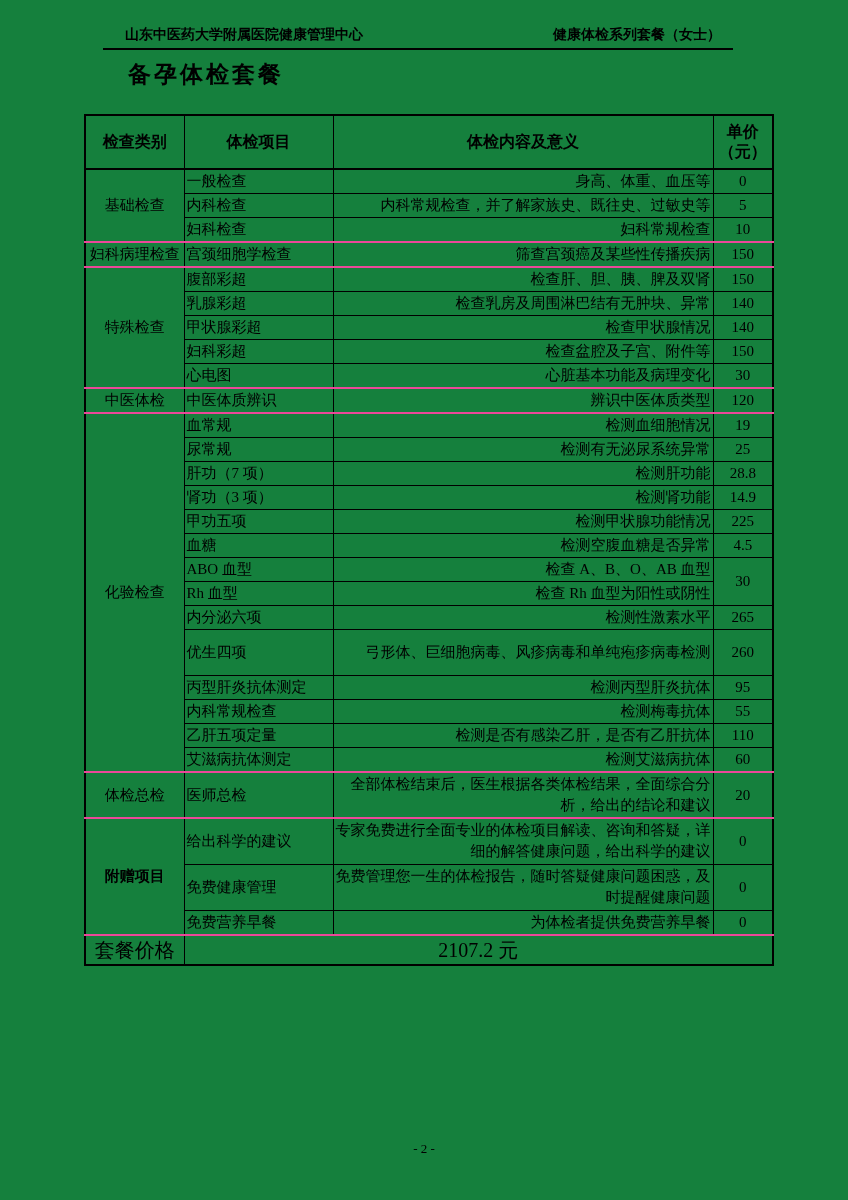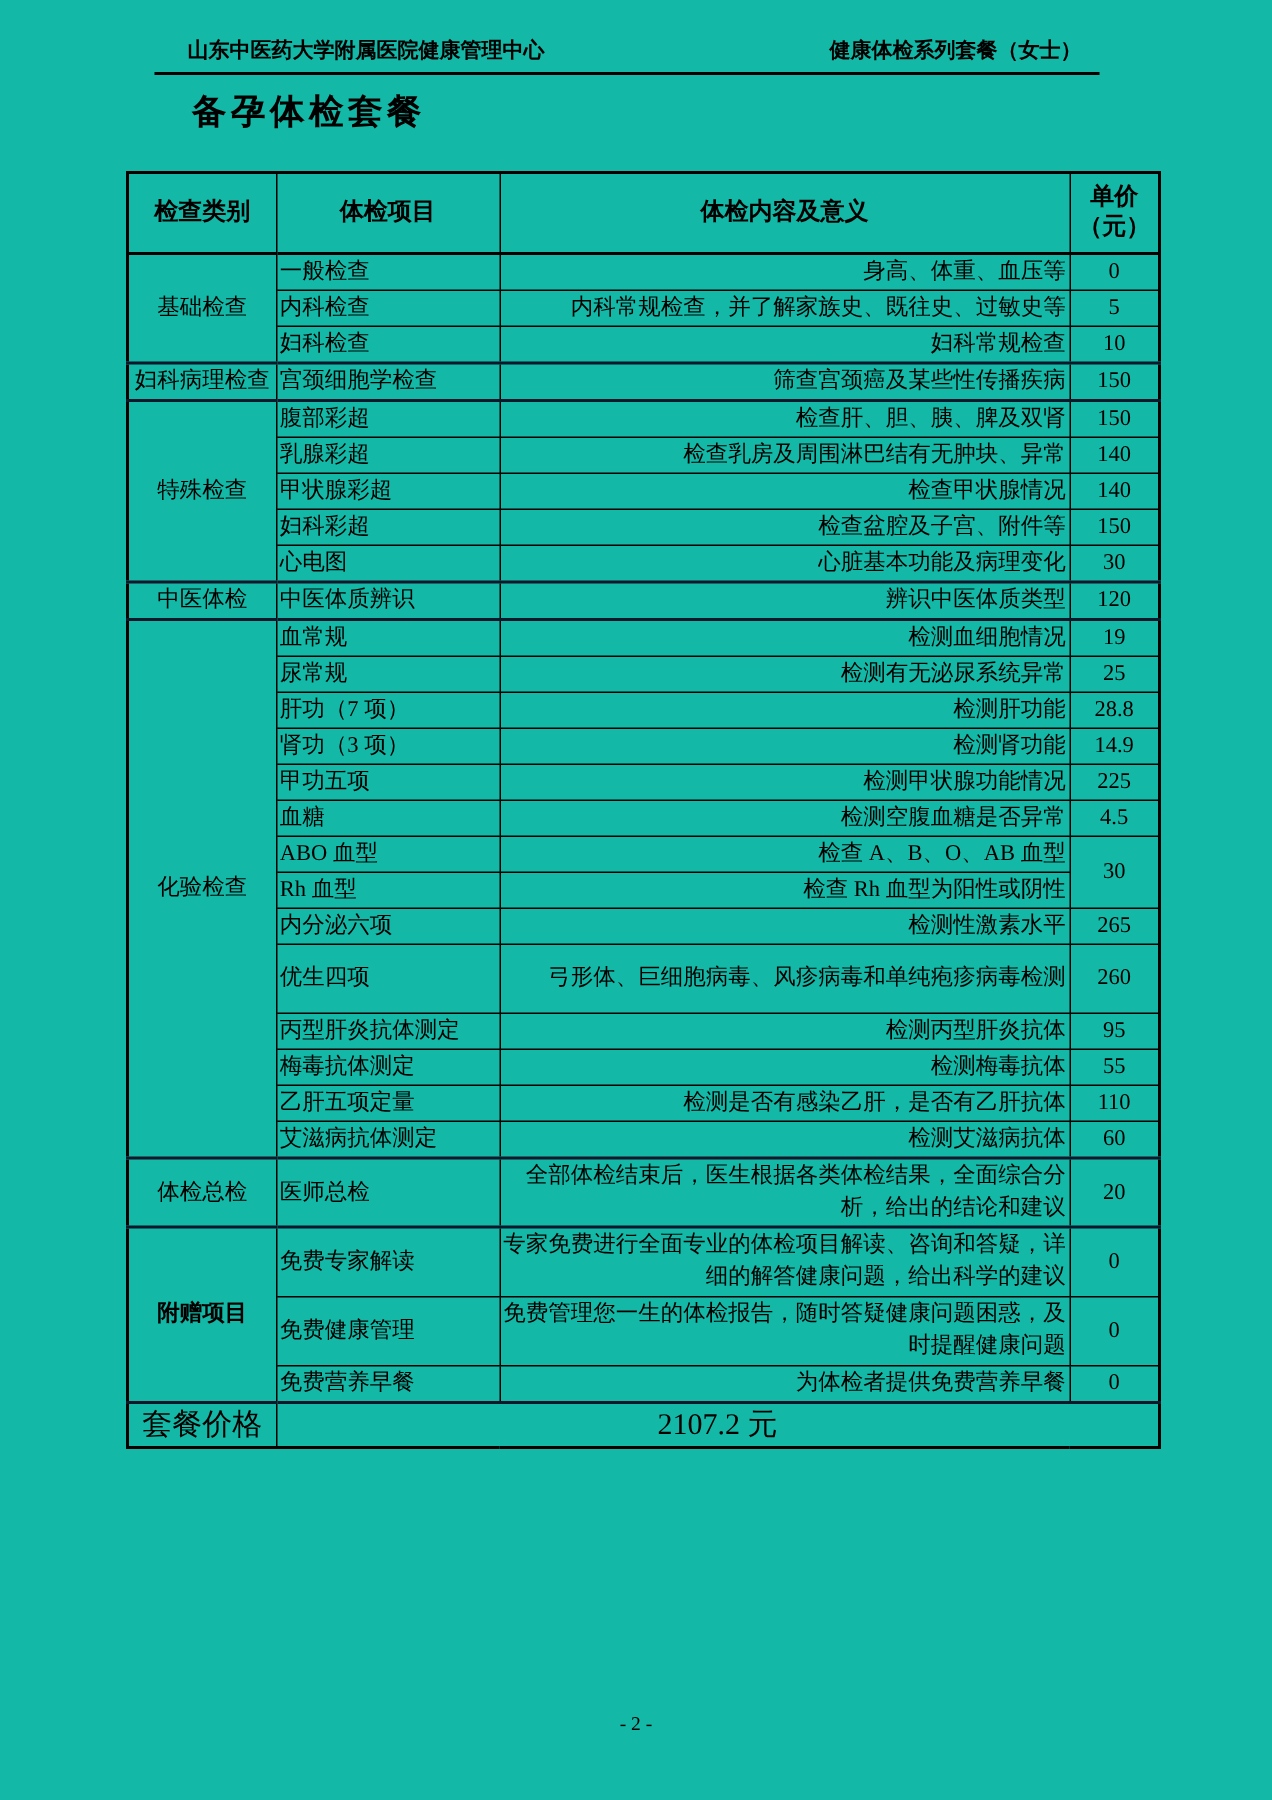--- a/index.html
+++ b/index.html
@@ -1,20 +1,20 @@
 <!DOCTYPE html>
 <html lang="zh"><head>
 <meta charset="utf-8">
 <style>
   html, body { margin: 0; padding: 0; background: #ffffff; }
   .page {
     position: relative;
     width: 848px;
     height: 1200px;
-    background: #14b8a6;
+    background: #15803d;
     color: #000;
     font-family: "Liberation Serif", "DejaVu Serif", serif;
     overflow: hidden;
   }
   
   .doc-header {
     position: absolute;
     left: 103px;
     top: 27px;
     width: 630px;
@@ -58,21 +58,21 @@
   table.exam thead tr { height: 54px; }
   table.exam thead th {
     font-weight: bold;
     font-size: 16px;
     text-align: center;
     border-bottom: 2px solid #000;
     line-height: 20px;
   }
   table.exam tbody tr { height: 24px; }
   table.exam tbody tr.tall { height: 46px; }
-  tr.thick > th, tr.thick > td { border-top: 2px solid #0f172a; }
+  tr.thick > th, tr.thick > td { border-top: 2px solid #ec4899; }
   td.cat  { text-align: center; }
   td.cat.bold { font-weight: bold; margin-top: 36px; }
   td.item { text-align: left; padding-left: 3px; }
   td.desc { text-align: right; padding-left: 3px; }
   td.price { text-align: center; }
   tr.total-row { height: 34px; }
   tr.total-row td { font-size: 20px; line-height: 26px; }
   td.total-label { text-align: center; font-family: Liberation Serif, serif; }
   td.total-value { text-align: center; }
   
@@ -221,21 +221,21 @@
         <td class="item">优生四项</td>
         <td class="desc">弓形体、巨细胞病毒、风疹病毒和单纯疱疹病毒检测</td>
         <td class="price">260</td>
       </tr>
       <tr>
         <td class="item">丙型肝炎抗体测定</td>
         <td class="desc">检测丙型肝炎抗体</td>
         <td class="price">95</td>
       </tr>
       <tr>
-        <td class="item">梅毒抗体测定</td>
+        <td class="item">内科常规检查</td>
         <td class="desc">检测梅毒抗体</td>
         <td class="price">55</td>
       </tr>
       <tr>
         <td class="item">乙肝五项定量</td>
         <td class="desc">检测是否有感染乙肝，是否有乙肝抗体</td>
         <td class="price">110</td>
       </tr>
       <tr>
         <td class="item">艾滋病抗体测定</td>
@@ -245,21 +245,21 @@
 
       <tr class="thick tall">
         <td class="cat">体检总检</td>
         <td class="item">医师总检</td>
         <td class="desc">全部体检结束后，医生根据各类体检结果，全面综合分析，给出的结论和建议</td>
         <td class="price">20</td>
       </tr>
 
       <tr class="thick tall">
         <td class="cat bold" rowspan="3">附赠项目</td>
-        <td class="item">免费专家解读</td>
+        <td class="item">给出科学的建议</td>
         <td class="desc">专家免费进行全面专业的体检项目解读、咨询和答疑，详细的解答健康问题，给出科学的建议</td>
         <td class="price">0</td>
       </tr>
       <tr class="tall">
         <td class="item">免费健康管理</td>
         <td class="desc">免费管理您一生的体检报告，随时答疑健康问题困惑，及时提醒健康问题</td>
         <td class="price">0</td>
       </tr>
       <tr>
         <td class="item">免费营养早餐</td>

